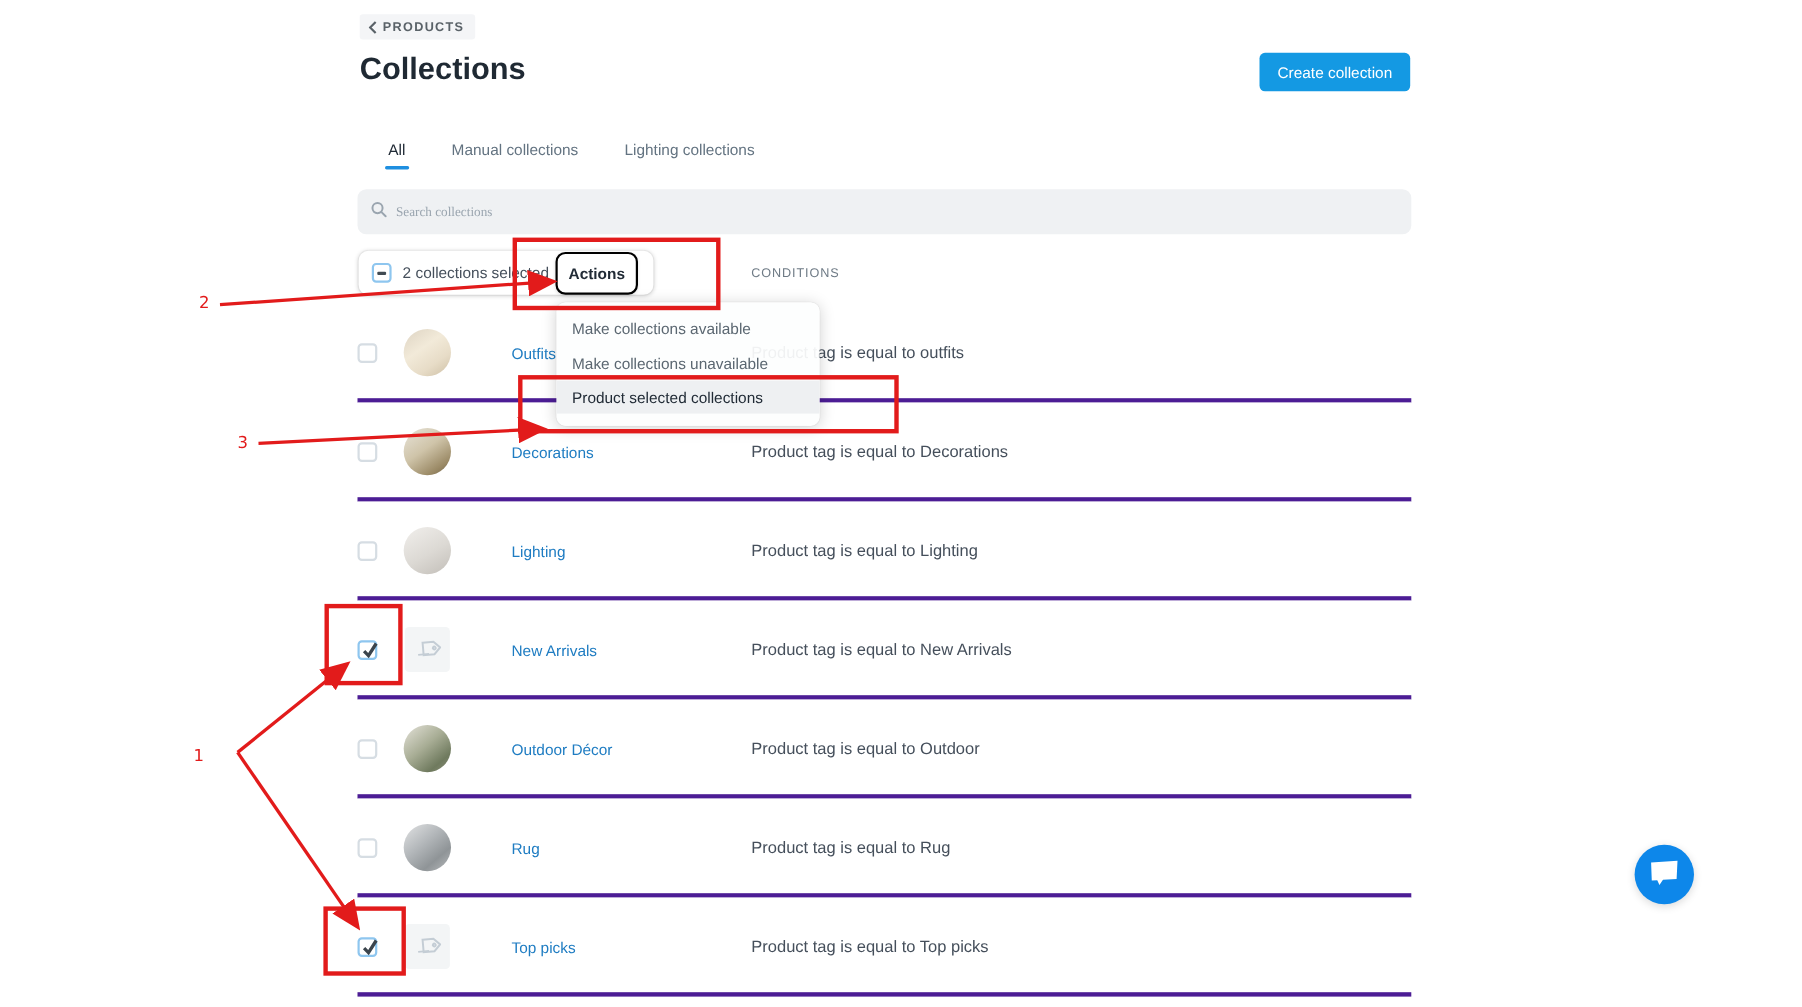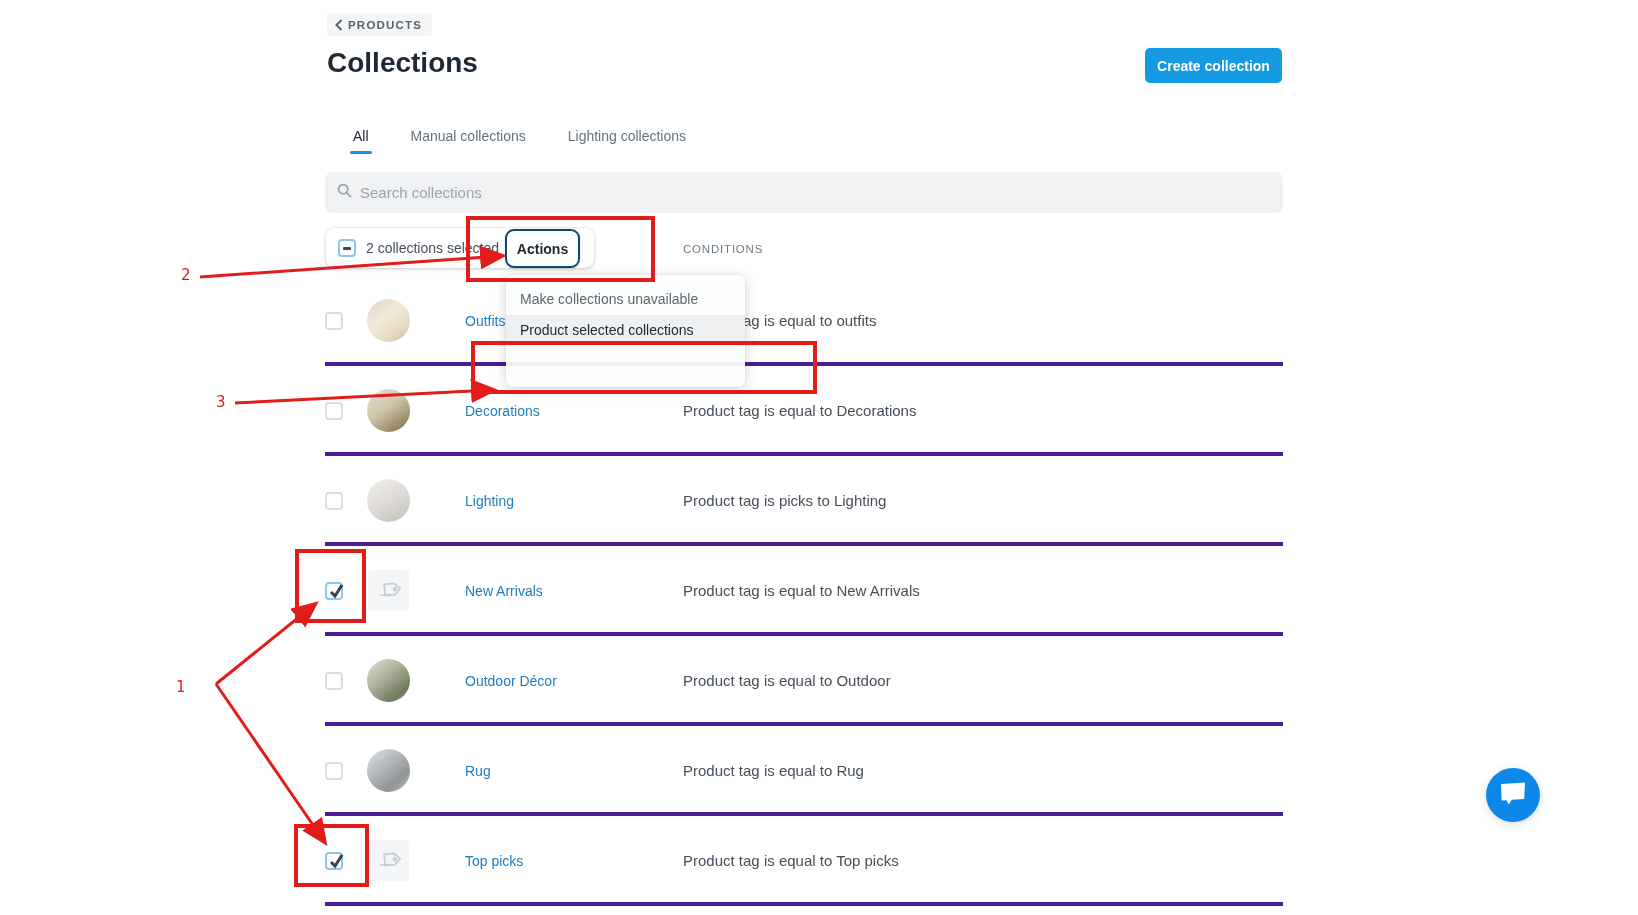--- a/index.html
+++ b/index.html
@@ -10,46 +10,46 @@
   
   .breadcrumb { position:absolute; left:327px; top:13px; height:23px; background:#f4f5f7;
     border-radius:3px; display:flex; align-items:center; padding:0 10px 0 8px; cursor:pointer; }
   .breadcrumb .chev { font-size:14px; color:#5c6artefact; }
   .breadcrumb .chev svg { display:block; }
   .breadcrumb .bc-label { font-size:11.5px; font-weight:bold; color:#5a6268; letter-spacing:1.2px; margin-left:5px; }
 
   .page-title { position:absolute; left:327px; top:47px; font-size:28px; font-weight:bold; color:#1f2933; }
 
   .create-btn { position:absolute; left:1145px; top:48px; width:137px; height:35px;
-    background:#1499e3; border:none; border-radius:5px; color:#fff; font-size:14px; font-weight:bold;
+    background:#1499e3; border:none; border-radius:5px; color:#fff; font-size:14px; font-weight:normal;
     font-family:inherit; cursor:pointer; }
 
   
   .tabs { position:absolute; left:344px; top:124px; display:flex; }
   .tab { font-size:14px; color:#637381; padding:4px 9px 10px 9px; cursor:pointer; position:relative; }
   .tab.active { color:#212b36; }
   .tab.active::after { content:""; position:absolute; left:6px; right:6px; bottom:0; height:3px;
     background:#1e8fe0; border-radius:2px; }
   .tab + .tab { margin-left:24px; }
 
   
   .search-wrap { position:absolute; left:325px; top:172px; width:958px; height:41px;
     background:#eff1f3; border-radius:8px; display:flex; align-items:center; padding:0 12px; }
   .search-wrap svg { flex:0 0 auto; }
   .search-input { flex:1; border:none; background:transparent; outline:none; margin-left:8px;
-    font-size:15px; color:#454f5b; font-family:Liberation Sans, sans-serif; }
+    font-size:12px; color:#454f5b; font-family:Liberation Serif, serif; }
   .search-input::placeholder { color:#9aa5af; }
 
   
   .bulk-pill { position:absolute; left:326px; top:228px; width:268px; height:40px; background:#fff;
     border-radius:9px; box-shadow:0 1px 4px rgba(0,0,0,0.18), 0 0 0 1px rgba(0,0,0,0.03);
     display:flex; align-items:center; padding-left:12px; }
   .bulk-label { font-size:14px; color:#454f5b; margin-left:10px; }
   .actions-btn { position:absolute; left:505px; top:229px; width:75px; height:39px; background:#fff;
-    border:2px solid #0c4a6e; border-radius:9px; font-size:14px; font-weight:bold; color:#212b36;
+    border:2px solid #000000; border-radius:9px; font-size:14px; font-weight:bold; color:#212b36;
     font-family:inherit; cursor:pointer; box-shadow:0 1px 3px rgba(0,0,0,0.12); }
   .col-header { position:absolute; left:683px; top:243px; font-size:11.5px; color:#6e7a85;
     letter-spacing:0.8px; }
 
   
   .cb { width:18px; height:18px; background:#fff; border:2px solid #d6dde3; border-radius:4px;
     position:relative; cursor:pointer; flex:0 0 auto; }
   .cb.blue { border-color:#8ec6ef; }
   .cb .dash { position:absolute; left:3px; top:6px; width:8px; height:3px; background:#404a52; border-radius:1px; }
   .cb svg { position:absolute; left:-1px; top:-3px; }
@@ -144,21 +144,21 @@
 
     <a class="c-name">Decorations</a>
     <div class="c-cond">Product tag is equal to Decorations</div>
   </div>
 
   <div class="row">
     <div class="cb"></div>
     <div class="thumb thumb-lamp"></div>
 
     <a class="c-name">Lighting</a>
-    <div class="c-cond">Product tag is picks to Lighting</div>
+    <div class="c-cond">Product tag is equal to Lighting</div>
   </div>
 
   <div class="row">
     <div class="cb blue">
           <svg width="20" height="22" viewBox="0 0 20 22">
             <path d="M5 11 L9 15 L16 4" fill="none" stroke="#3b444c" stroke-width="3"></path>
           </svg>
         </div>
 
     <div class="thumb-tagbox" style="display: flex;">
@@ -205,20 +205,21 @@
           <path d="M8 21 L15 14" stroke-width="1.6"></path>
         </g>
       </svg>
     </div>
     <a class="c-name">Top picks</a>
     <div class="c-cond">Product tag is equal to Top picks</div>
   </div>
 </div>
 
   <div class="menu">
+    <div class="menu-item">Make collections available</div>
     <div class="menu-item">Make collections unavailable</div>
     <div class="menu-item hl">Product selected collections</div>
   </div>
 
   <div class="chat-fab">
     <span>
       <svg width="30" height="28" viewBox="0 0 30 28">
         <path d="M3 5 L27 3.4 L26.2 20 L13.8 20.8 L10.6 25.6 L8.6 21.2 L3.6 21.4 Z" fill="#fff"></path>
       </svg>
     </span>

